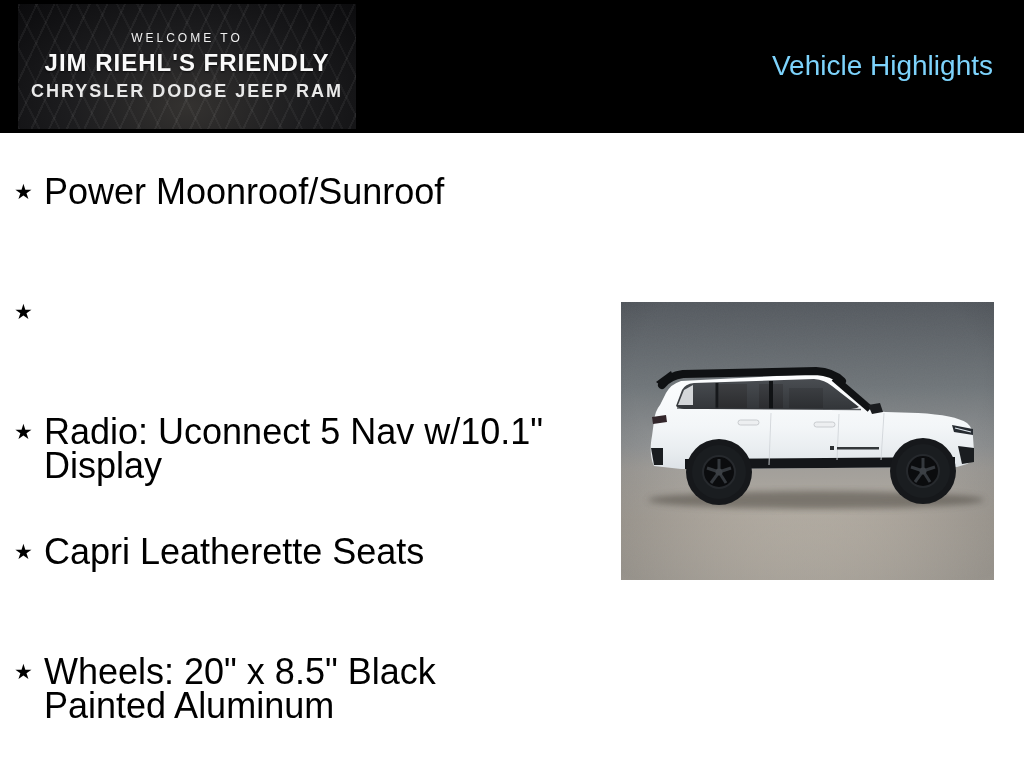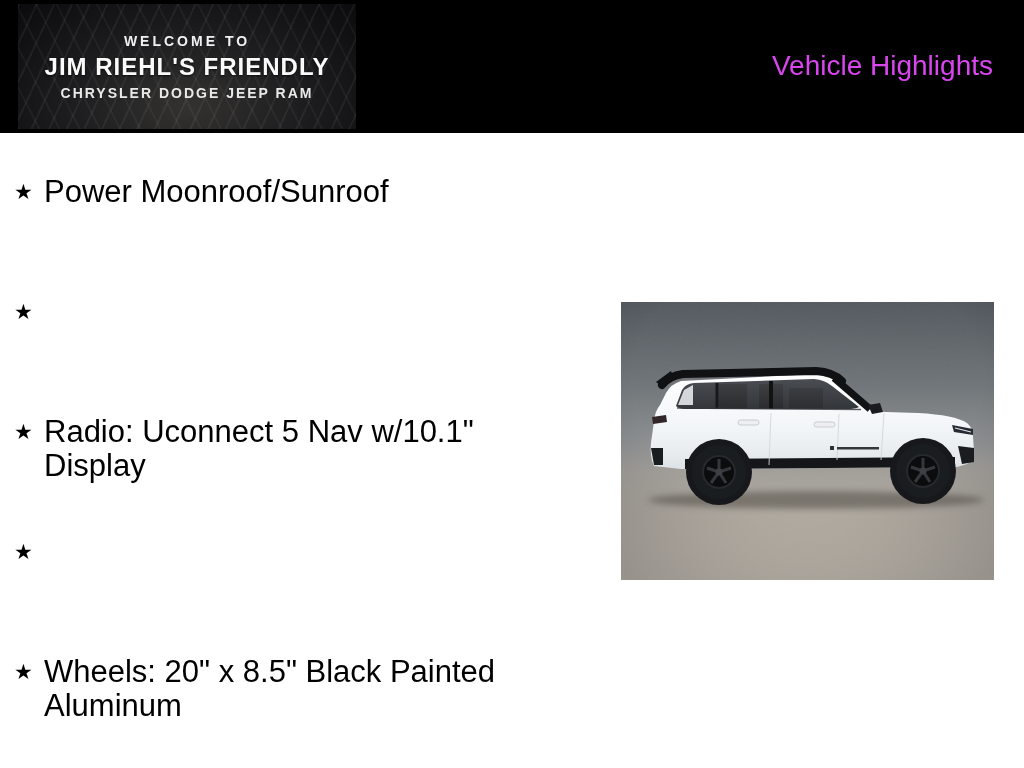--- a/index.html
+++ b/index.html
@@ -23,51 +23,51 @@
     width:338px; height:125px;
     overflow:hidden;
     background:
       repeating-linear-gradient(115deg, rgba(255,255,255,0.05) 0 2px, transparent 2px 16px),
       repeating-linear-gradient(63deg, rgba(255,255,255,0.04) 0 2px, transparent 2px 18px),
       radial-gradient(ellipse at 50% 82%, #343230 0%, #1d1d1f 48%, #0b0b0d 100%);
     display:flex; flex-direction:column; align-items:center; justify-content:center;
     gap:4px;
   }
   .logo-line1 {
-    color:#f0f0f0; font-size:14px; font-weight:700;
+    color:#f0f0f0; font-size:12px; font-weight:400;
     letter-spacing:3px; white-space:nowrap;
   }
   .logo-line2 {
     color:#fafafa; font-size:24px; font-weight:700;
     letter-spacing:1px; white-space:nowrap;
     text-shadow:0 1px 2px rgba(0,0,0,0.7);
     text-align:center;
   }
   .logo-line3 {
-    color:#e9e9e9; font-size:14px; font-weight:700;
+    color:#e9e9e9; font-size:18px; font-weight:700;
     letter-spacing:2px; white-space:nowrap;
   }
   .page-title {
     position:absolute; right:31px; top:49px;
-    color:#d946ef; font-size:28px; line-height:34px;
+    color:#7dd3fc; font-size:28px; line-height:34px;
     white-space:nowrap;
   }
 
   
   .features { position:absolute; left:0; top:0; width:1024px; height:768px; list-style:none; }
   .feature {
     position:absolute; left:14px; width:556px;
     display:flex; align-items:flex-start;
   }
   .feature .star {
     flex:0 0 30px; width:30px;
     font-size:21px; line-height:34px; color:#000;
   }
   .feature .txt {
-    font-size:31px; line-height:34px; color:#000;
+    font-size:36px; line-height:34px; color:#000;
     max-width:520px;
   }
   .f0 { top:175px; }
   .f1 { top:295px; }
   .f2 { top:415px; }
   .f3 { top:535px; }
   .f4 { top:655px; }
 
   
   .vehicle-photo {
@@ -95,20 +95,21 @@
   </li>
   <li class="feature f1">
     <span class="star">★</span>
   </li>
   <li class="feature f2">
     <span class="star">★</span>
     <span class="txt">Radio: Uconnect 5 Nav w/10.1" Display</span>
   </li>
   <li class="feature f3">
     <span class="star">★</span>
+    <span class="txt">Capri Leatherette Seats</span>
   </li>
   <li class="feature f4">
     <span class="star">★</span>
     <span class="txt">Wheels: 20" x 8.5" Black Painted Aluminum</span>
   </li>
 </ul>
 
 <div class="vehicle-photo">
   <svg viewBox="0 0 373 278" xmlns="http://www.w3.org/2000/svg">
     <defs>

